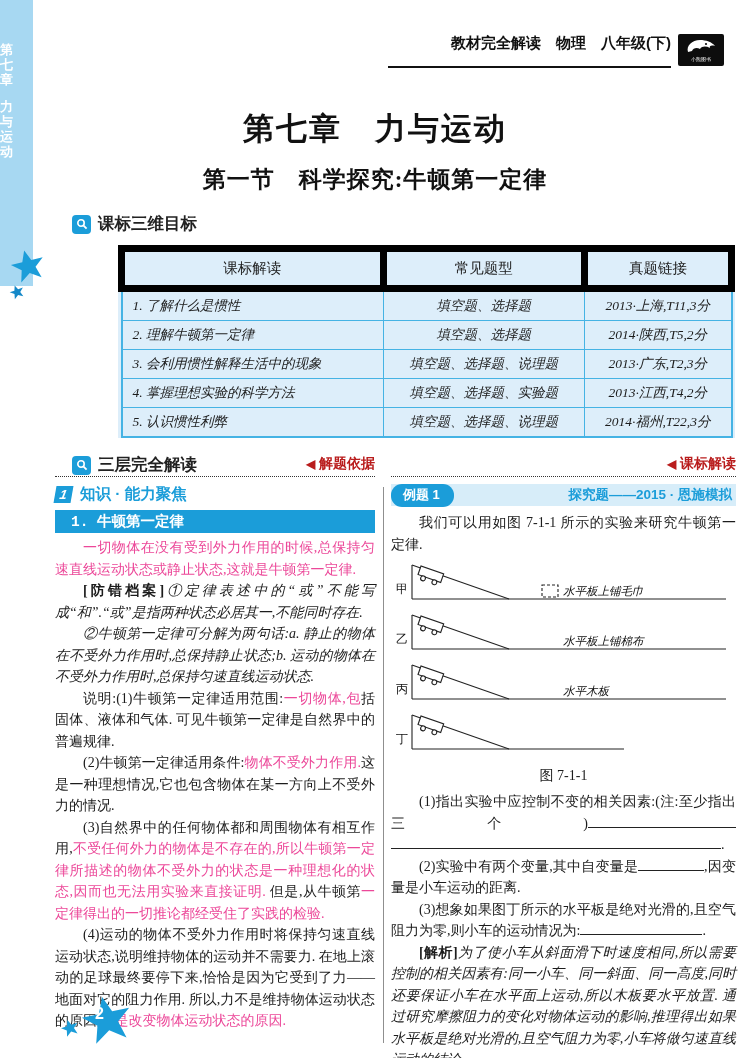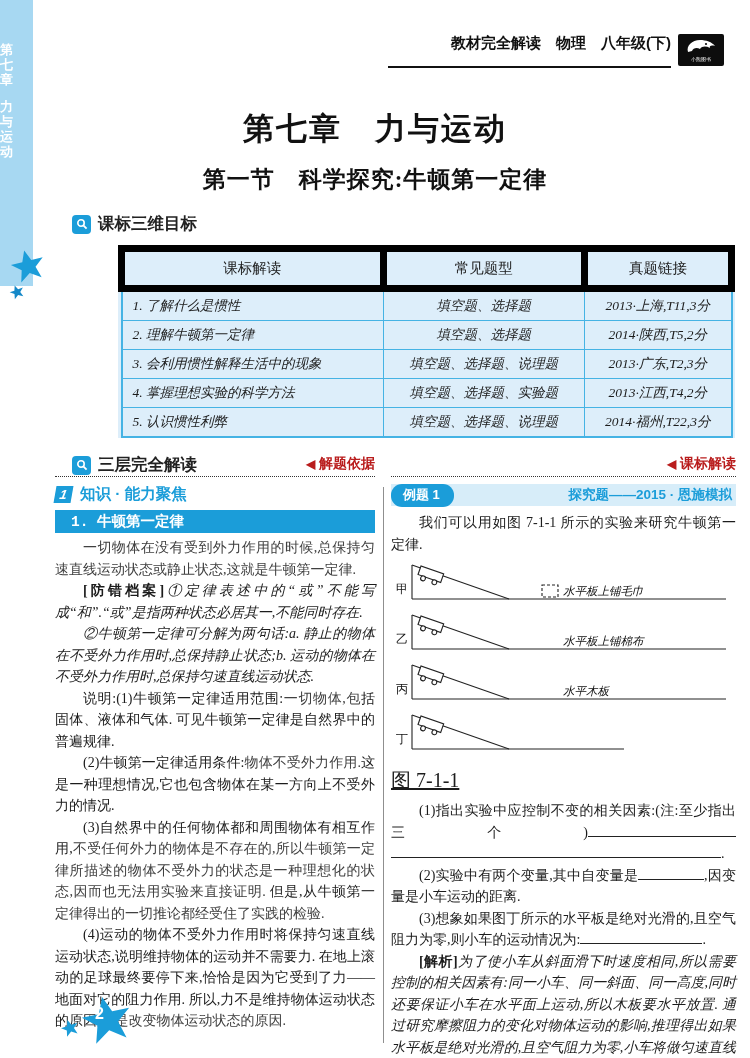--- a/index.html
+++ b/index.html
@@ -51,33 +51,33 @@
   #block-head .no{width:17px;height:17px;background:#1b9dd9;transform:skewX(-10deg);
         display:flex;align-items:center;justify-content:center;color:#fff;
         font-family:"Liberation Sans",sans-serif;font-weight:bold;font-size:13px;font-style:italic;}
   #block-head .bt{margin-left:8px;color:#1b9dd9;font-family:"Liberation Sans",sans-serif;
         font-weight:bold;font-size:15.5px;}
   #topic-bar{margin-top:5px;background:#1b9dd9;color:#fff;font-family:Liberation Mono, monospace;
         font-weight:bold;font-size:14.5px;padding:2px 0 2px 16px;}
   
   .para{margin:0;text-indent:2em;text-align:justify;font-size:14px;line-height:21.5px;}
   .para.kai{font-style:italic;}
-  .para .blue{color:#404040;}
+  .para .blue{color:#ec4899;}
   .para .boldblack{font-weight:bold;font-style:normal;}
   .para .blank{display:inline-block;border-bottom:1px solid #222;height:13px;vertical-align:baseline;}
   
   #ex-strip{margin-top:7px;background:#d7edf9;display:flex;align-items:center;
         justify-content:space-between;height:22px;}
   #ex-strip .badge{background:#1b9dd9;color:#fff;font-family:"Liberation Sans",sans-serif;
         font-weight:bold;font-size:13px;padding:2px 14px 3px 12px;border-radius:11px;}
   #ex-strip .tag{color:#1b9dd9;font-family:"Liberation Sans",sans-serif;font-weight:bold;
         font-size:13.5px;padding-right:4px;}
   #ex-intro{margin-top:6px;}
   #fig-wrap{margin-top:2px;text-align:center;}
-  #fig-caption{text-align:left;font-size:20px;margin:2px 0 6px 0;text-decoration:underline;}
+  #fig-caption{text-align:center;font-size:14px;margin:2px 0 6px 0;}
   
   #page-star{position:absolute;left:52px;top:992px;width:110px;height:62px;}
   #page-star .num{position:absolute;left:43px;top:13px;color:#fff;
         font-family:"Liberation Sans",sans-serif;font-weight:bold;font-size:16px;}
 </style>
 </head>
 <body>
 
 <div id="page">
 

